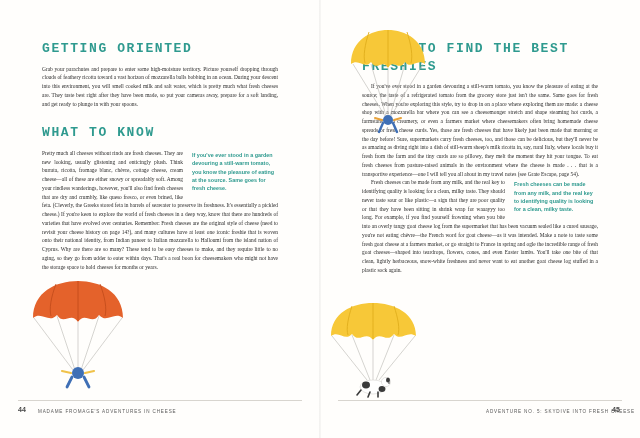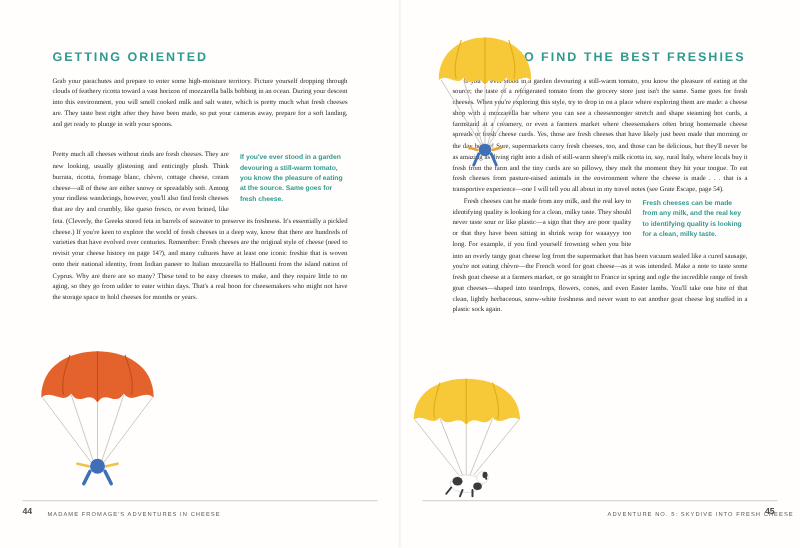--- a/index.html
+++ b/index.html
@@ -31,22 +31,22 @@
   .gutter {
     position: absolute;
     left: 319px;
     top: 0;
     width: 2px;
     height: 438px;
     background: linear-gradient(to right, rgba(0,0,0,0.05), rgba(0,0,0,0.03));
   }
 
   h2.section-head {
-    font-family: Liberation Sans, sans-serif;
-    font-size: 10px;
+    font-family: Liberation Mono, monospace;
+    font-size: 13px;
     letter-spacing: 1.6px;
     color: #2f9a8f;
     font-weight: bold;
     margin: 0 0 7px 0;
     line-height: 1.35;
     text-transform: uppercase;
   }
 
   .body-text {
     font-size: 5.4px;
@@ -150,20 +150,21 @@
   <div class="gutter"></div>
 
   <div id="left-col">
 
     <div id="block-oriented">
       <h2 class="section-head">Getting Oriented</h2>
       <p class="body-text">Grab your parachutes and prepare to enter some high-moisture territory. Picture yourself dropping through clouds of feathery ricotta toward a vast horizon of mozzarella balls bobbing in an ocean. During your descent into this environment, you will smell cooked milk and salt water, which is pretty much what fresh cheeses are. They taste best right after they have been made, so put your cameras away, prepare for a soft landing, and get ready to plunge in with your spoons.</p>
     </div>
 
     <div id="block-know">
+      <h2 class="section-head">What to Know</h2>
       <div id="what-to-know-body">
         <div class="pullquote pq-left">If you've ever stood in a garden devouring a still-warm tomato, you know the pleasure of eating at the source. Same goes for fresh cheese.</div>
         <p class="body-text">Pretty much all cheeses without rinds are fresh cheeses. They are new looking, usually glistening and enticingly plush. Think burrata, ricotta, fromage blanc, chèvre, cottage cheese, cream cheese—all of these are either snowy or spreadably soft. Among your rindless wanderings, however, you'll also find fresh cheeses that are dry and crumbly, like queso fresco, or even brined, like feta. (Cleverly, the Greeks stored feta in barrels of seawater to preserve its freshness. It's essentially a pickled cheese.) If you're keen to explore the world of fresh cheeses in a deep way, know that there are hundreds of varieties that have evolved over centuries. Remember: Fresh cheeses are the original style of cheese (need to revisit your cheese history on page 14?), and many cultures have at least one iconic freshie that is woven onto their national identity, from Indian paneer to Italian mozzarella to Halloumi from the island nation of Cyprus. Why are there are so many? These tend to be easy cheeses to make, and they require little to no aging, so they go from udder to eater within days. That's a real boon for cheesemakers who might not have the storage space to hold cheeses for months or years.</p>
       </div>
     </div>
 
   </div>
 
   <div id="right-col">
     <h2 class="section-head" id="right-head">Where to Find the Best Freshies</h2>

